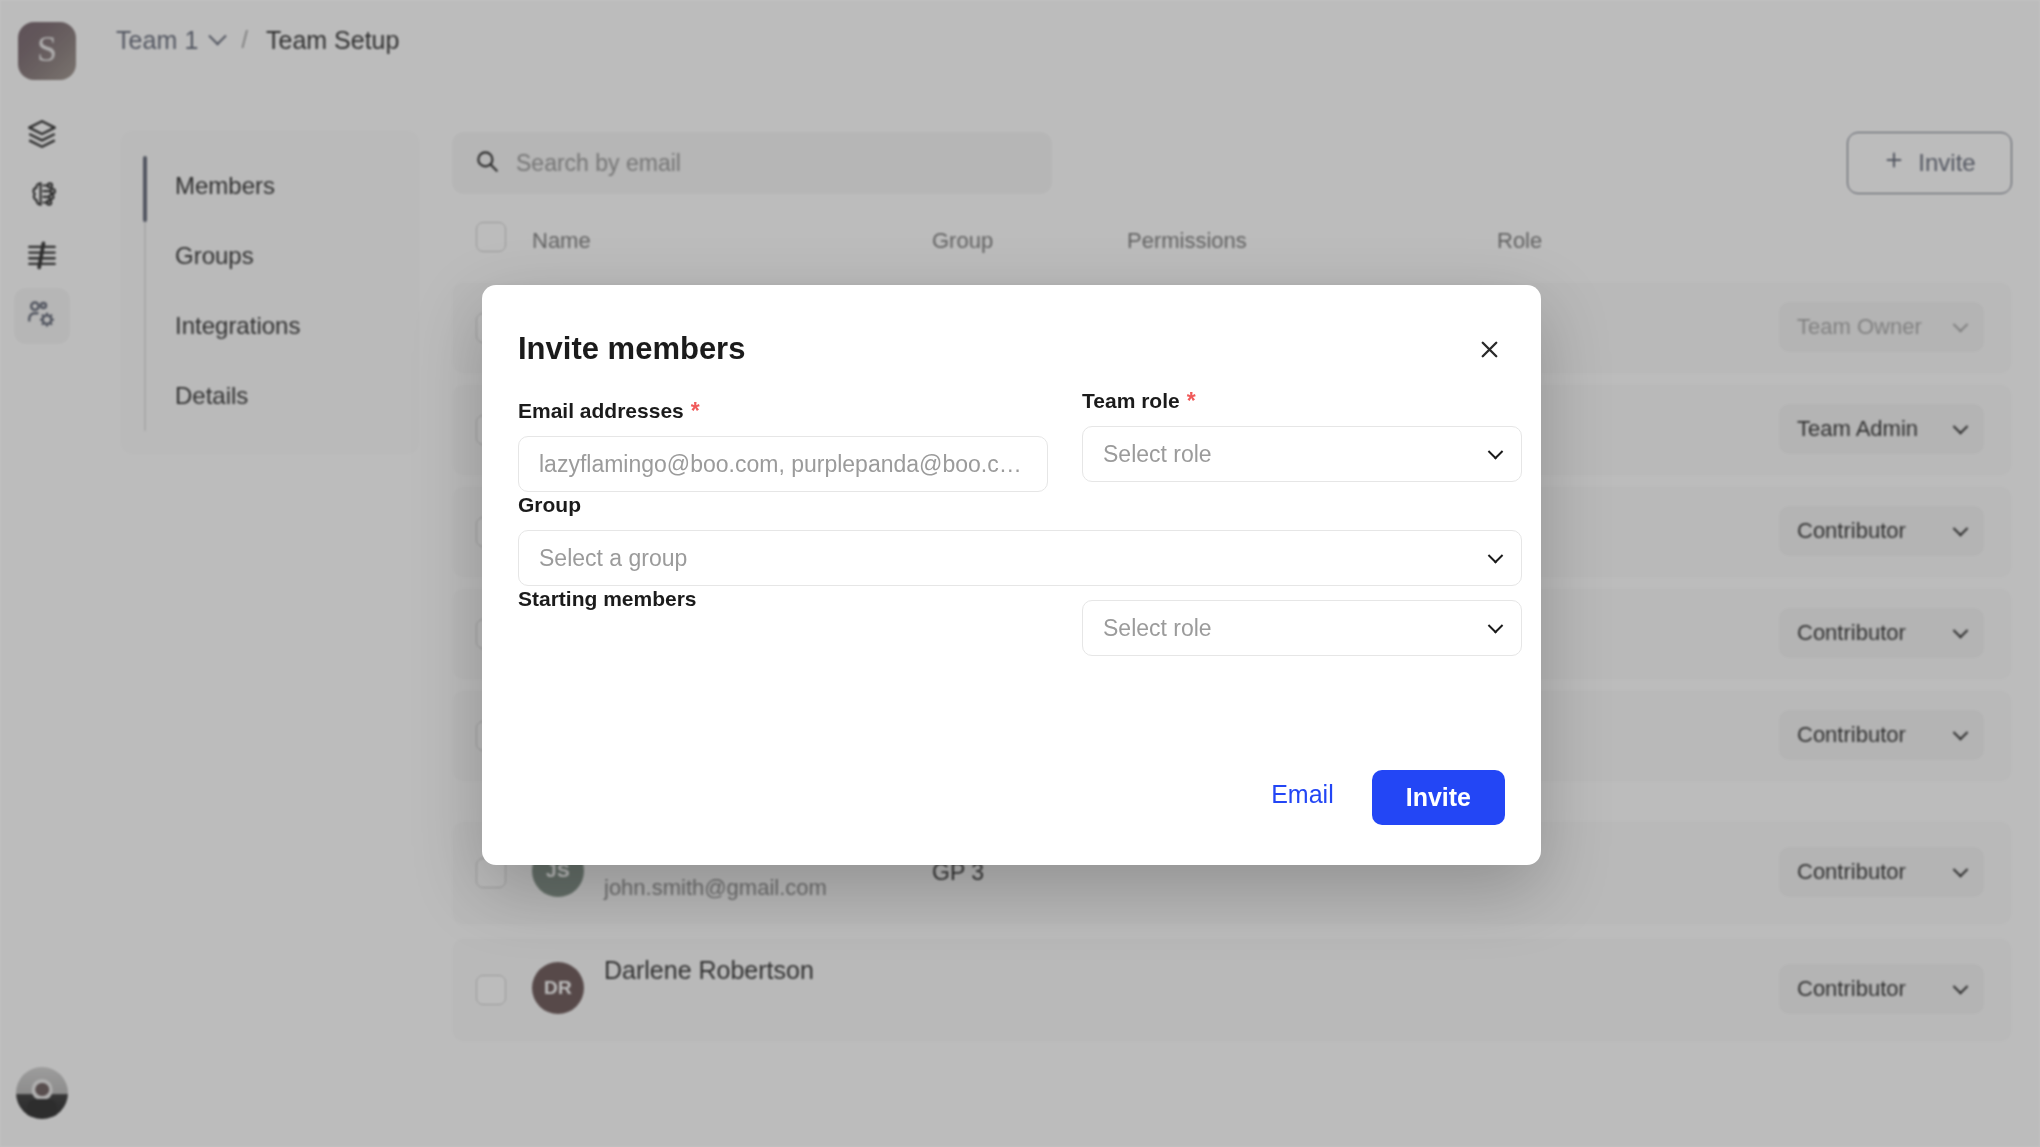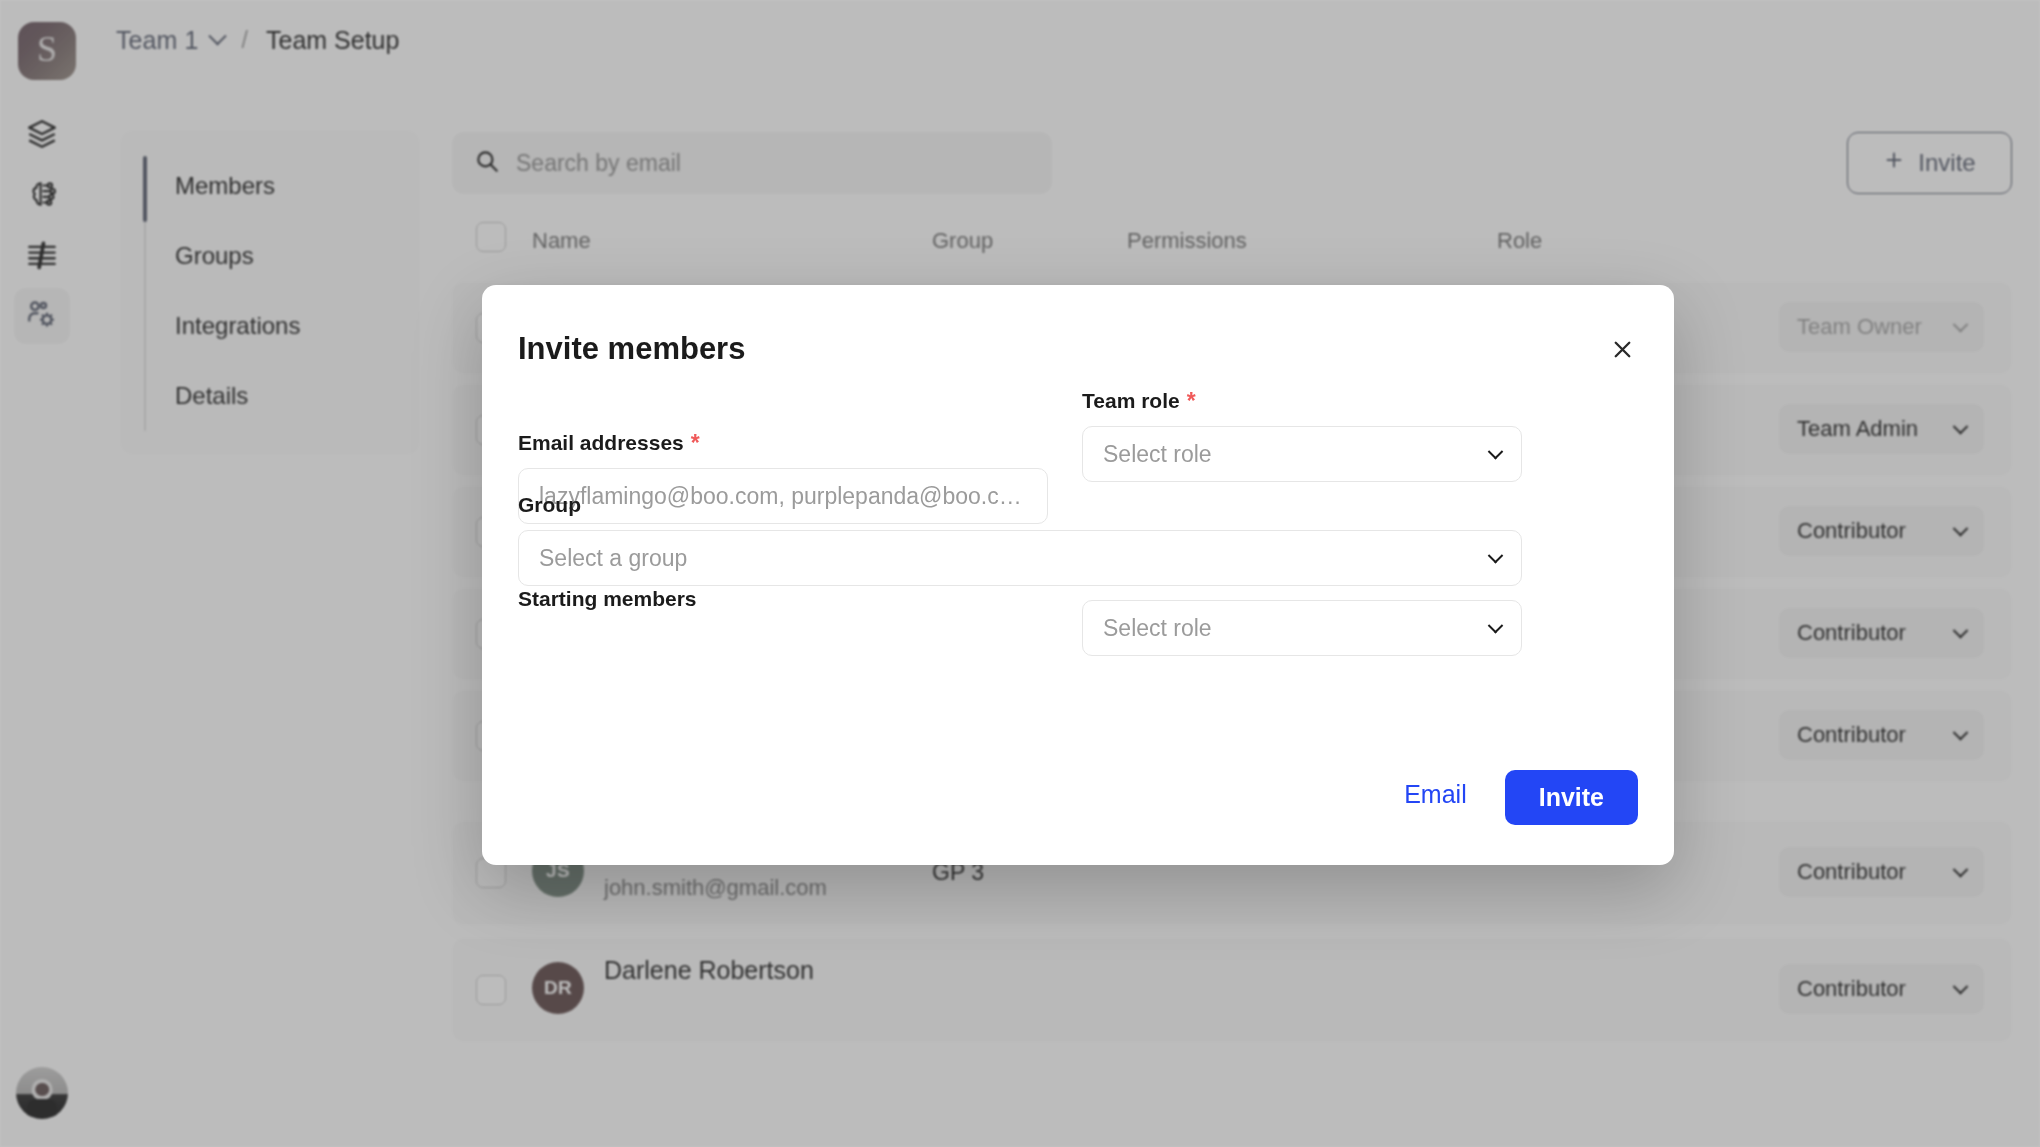--- a/index.html
+++ b/index.html
@@ -119,21 +119,21 @@
     width: 11px; height: 11px; border-right: 2.3px solid currentColor; border-bottom: 2.3px solid currentColor;
     transform: rotate(45deg) translate(-2px,-2px); flex: none;
   }
 
   
   #scrim { position: absolute; inset: 0; background: rgba(60,60,60,0.30); }
   #base.dim { filter: blur(1.1px) saturate(0.12) contrast(0.88) brightness(1.02); }
 
   
   .modal {
-    position: absolute; left: 482px; top: 285px; width: 1192px; height: 580px;
+    position: absolute; left: 482px; top: 285px; width: 1059px; height: 580px;
     background: #fff; border-radius: 14px; box-shadow: 0 24px 70px rgba(0,0,0,.22);
   }
   .modal-title { position: absolute; left: 36px; top: 46px; font-size: 31px; font-weight: 700; color: #1b1b1b; }
   .modal-close {
     position: absolute; right: 32px; top: 44px; width: 40px; height: 40px;
     display: flex; align-items: center; justify-content: center; font-size: 31px; color: #2a2a2a; line-height: 1;
   }
   .field { position: absolute; }
   .f-label { font-size: 21px; font-weight: 700; color: #1b1b1b; display: flex; align-items: center; gap: 7px; }
   .req { color: #f05a5a; font-size: 23px; line-height: 1; }
@@ -350,21 +350,21 @@
   <div id="scrim"></div>
 
   <div class="modal">
     <div class="modal-title">Invite members</div>
     <div class="modal-close">
       <svg width="27" height="27" viewBox="0 0 24 24" fill="none" stroke="#2a2a2a" stroke-width="2.1" stroke-linecap="round">
         <path d="M6 6l12 12M18 6 6 18"></path>
       </svg>
     </div>
 
-    <div class="field" style="left:36px; top:114px; width:530px;margin-top:32px;">
+    <div class="field" style="left:36px; top:114px; width:530px;">
       <div class="f-label">
         <span>Email addresses</span>
         <span class="req">*</span>
       </div>
       <div class="f-input">
         <span class="val">lazyflamingo@boo.com, purplepanda@boo.com, ...</span>
       </div>
     </div>
 
     <div class="field" style="left:600px; top:104px; width:440px;">

